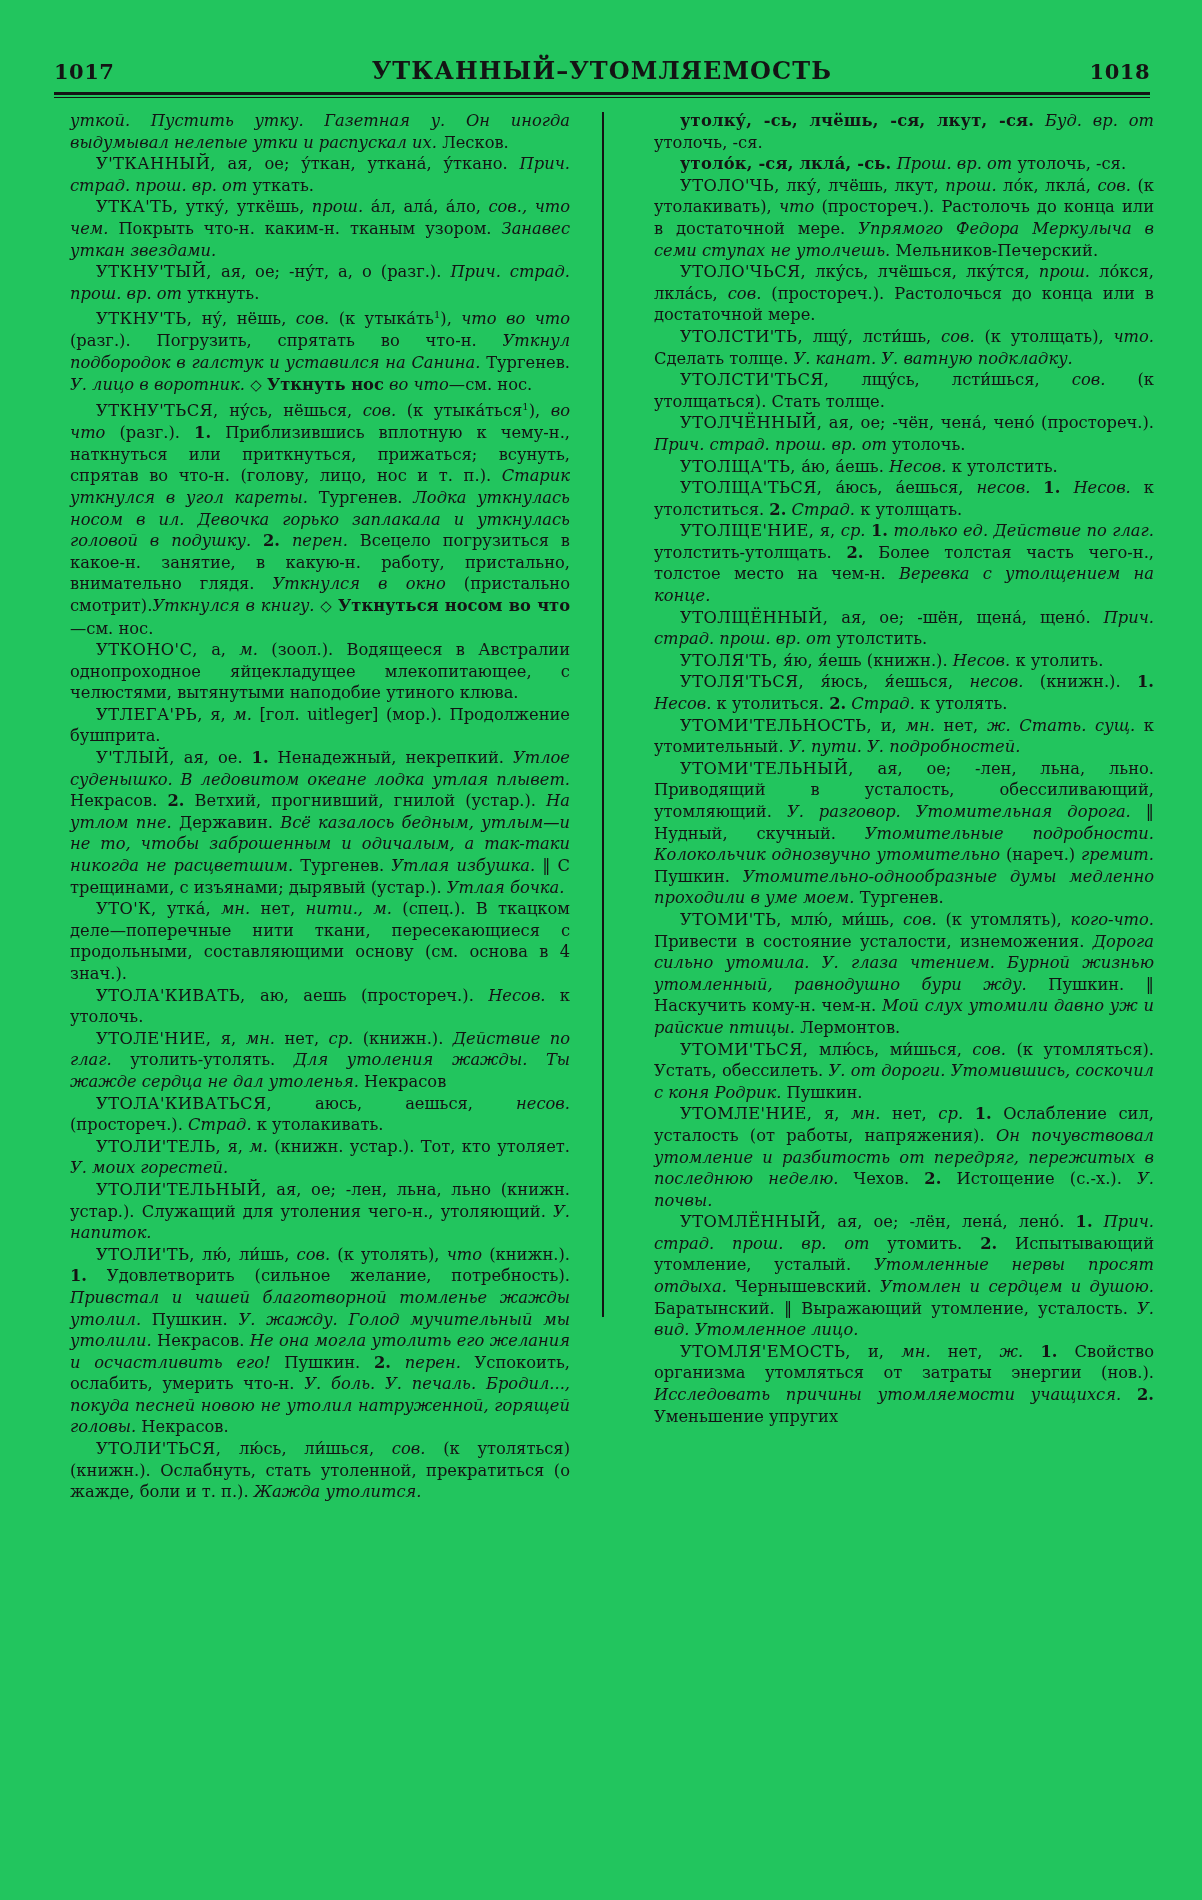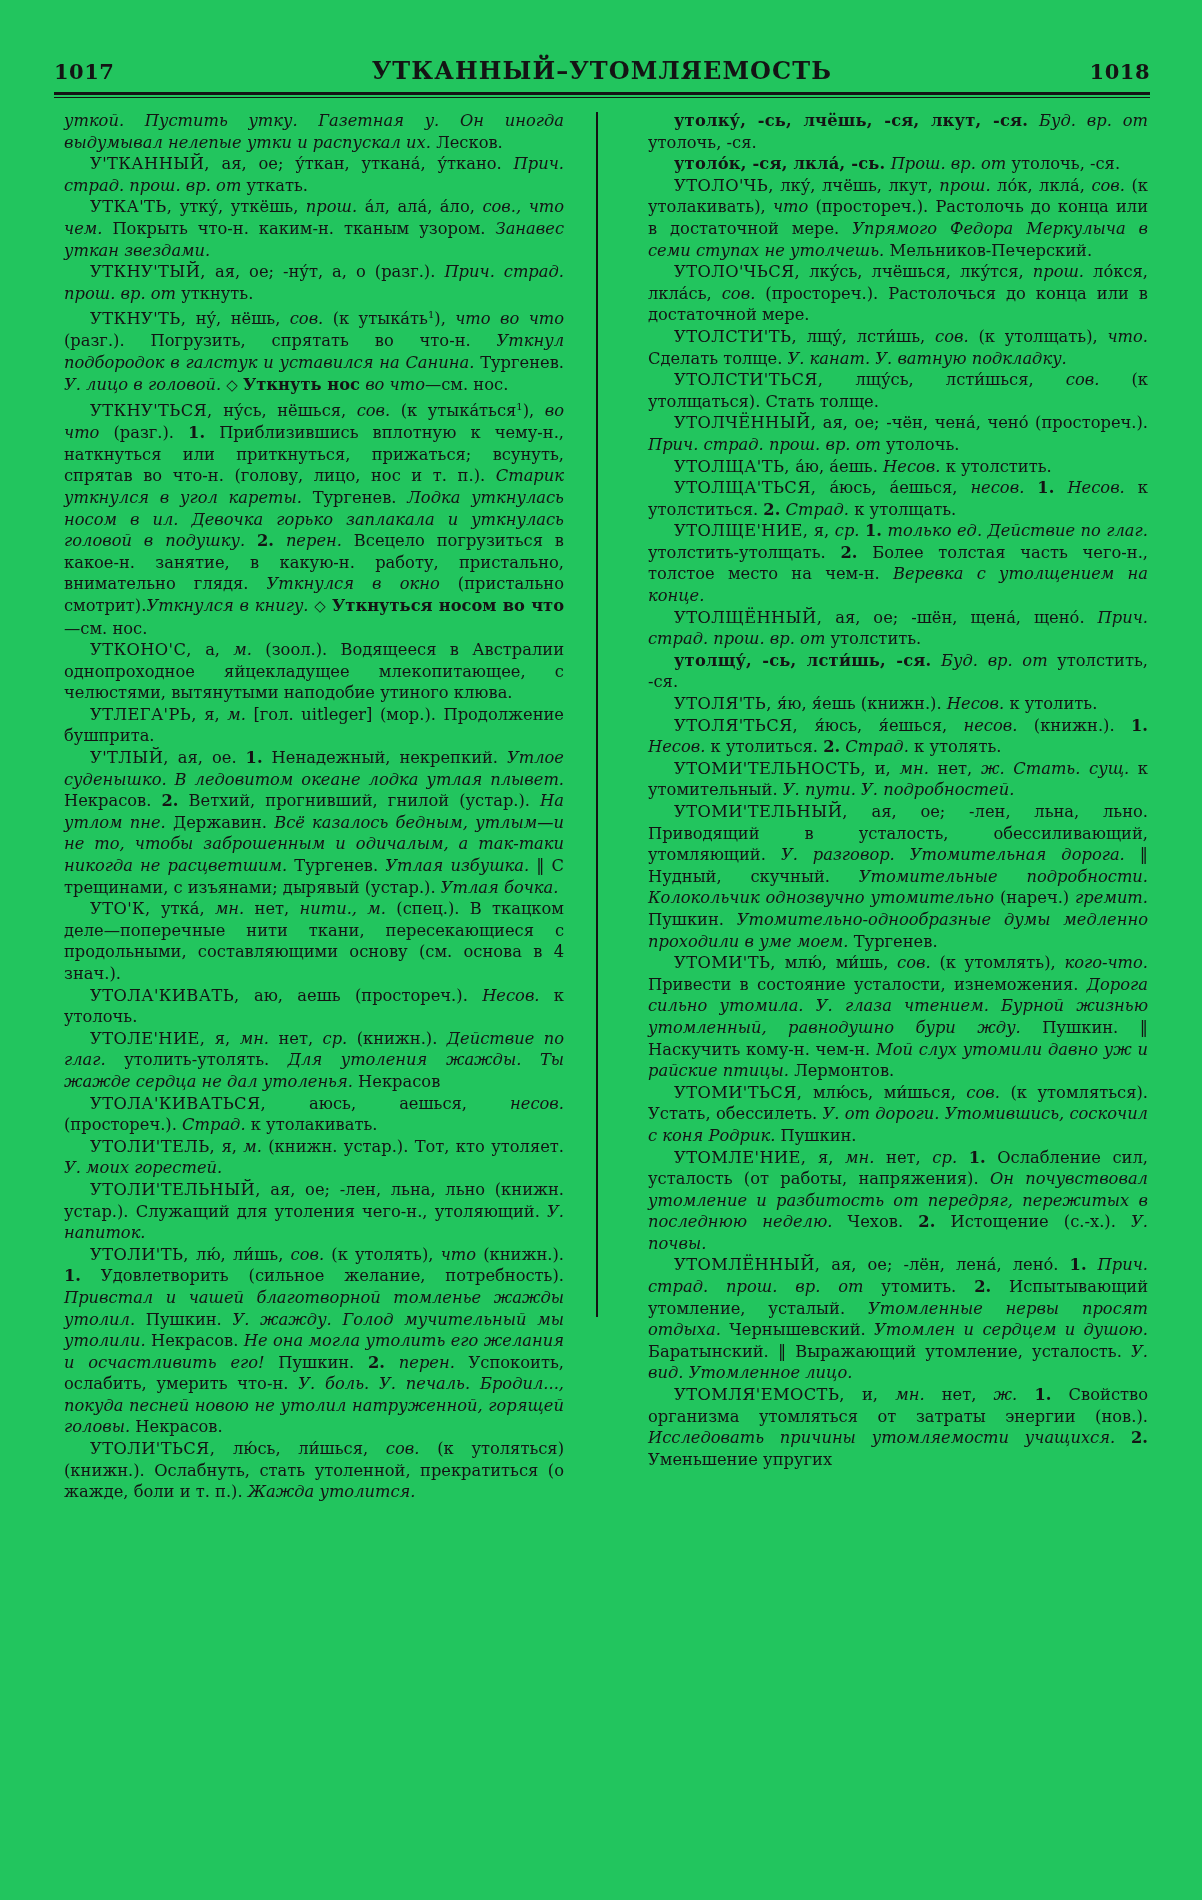--- a/index.html
+++ b/index.html
@@ -64,21 +64,21 @@
   .rule .thin {
     position: absolute;
     left: 0; top: 5px;
     width: 100%;
     height: 1.4px;
     background: #141414;
   }
   
   .columns {
     position: absolute;
-    left: 64px;
+    left: 70px;
     top: 110px;
     width: 1100px;
     height: 1730px;
     display: flex;
     gap: 16px;
   }
   .col {
     width: 500px;
     font-size: 16.3px;
     line-height: 21.6px;
@@ -141,21 +141,21 @@
     <div class="thick"></div>
     <div class="thin"></div>
   </div>
 
   <div class="columns">
     <div class="col col-left">
         <p class="entry cont"><i>уткой. Пустить утку. Газетная у. Он иногда выдумывал нелепые утки и распускал их.</i> Лесков.</p>
         <p class="entry"><span class="hw">У'ТКАННЫЙ,</span> ая, ое; у́ткан, уткана́, у́ткано. <i>Прич. страд. прош. вр. от</i> уткать.</p>
         <p class="entry"><span class="hw">УТКА'ТЬ,</span> утку́, уткёшь, <i>прош.</i> а́л, ала́, а́ло, <i>сов., что чем.</i> Покрыть что-н. каким-н. тканым узором. <i>Занавес уткан звездами.</i></p>
         <p class="entry"><span class="hw">УТКНУ'ТЫЙ,</span> ая, ое; -ну́т, а, о (разг.). <i>Прич. страд. прош. вр. от</i> уткнуть.</p>
-        <p class="entry"><span class="hw">УТКНУ'ТЬ,</span> ну́, нёшь, <i>сов.</i> (к утыка́ть<sup>1</sup>), <i>что во что</i> (разг.). Погрузить, спрятать во что-н. <i>Уткнул подбородок в галстук и уставился на Санина.</i> Тургенев. <i>У. лицо в головой.</i> <span class="dia">◇</span> <b>Уткнуть нос</b> <i>во что</i>—см. нос.</p>
+        <p class="entry"><span class="hw">УТКНУ'ТЬ,</span> ну́, нёшь, <i>сов.</i> (к утыка́ть<sup>1</sup>), <i>что во что</i> (разг.). Погрузить, спрятать во что-н. <i>Уткнул подбородок в галстук и уставился на Санина.</i> Тургенев. <i>У. лицо в воротник.</i> <span class="dia">◇</span> <b>Уткнуть нос</b> <i>во что</i>—см. нос.</p>
         <p class="entry"><span class="hw">УТКНУ'ТЬСЯ,</span> ну́сь, нёшься, <i>сов.</i> (к утыка́ться<sup>1</sup>), <i>во что</i> (разг.). <b>1.</b> Приблизившись вплотную к чему-н., наткнуться или приткнуться, прижаться; всунуть, спрятав во что-н. (голову, лицо, нос и т. п.). <i>Старик уткнулся в угол кареты.</i> Тургенев. <i>Лодка уткнулась носом в ил. Девочка горько заплакала и уткнулась головой в подушку.</i> <b>2.</b> <i>перен.</i> Всецело погрузиться в какое-н. занятие, в какую-н. работу, пристально, внимательно глядя. <i>Уткнулся в окно</i> (пристально смотрит).<i>Уткнулся в книгу.</i> <span class="dia">◇</span> <b>Уткнуться носом во что</b>—см. нос.</p>
         <p class="entry"><span class="hw">УТКОНО'С,</span> а, <i>м.</i> (зоол.). Водящееся в Австралии однопроходное яйцекладущее млекопитающее, с челюстями, вытянутыми наподобие утиного клюва.</p>
         <p class="entry"><span class="hw">УТЛЕГА'РЬ,</span> я, <i>м.</i> [гол. uitleger] (мор.). Продолжение бушприта.</p>
         <p class="entry"><span class="hw">У'ТЛЫЙ,</span> ая, ое. <b>1.</b> Ненадежный, некрепкий. <i>Утлое суденышко. В ледовитом океане лодка утлая плывет.</i> Некрасов. <b>2.</b> Ветхий, прогнивший, гнилой (устар.). <i>На утлом пне.</i> Державин. <i>Всё казалось бедным, утлым—и не то, чтобы заброшенным и одичалым, а так-таки никогда не расцветшим.</i> Тургенев. <i>Утлая избушка.</i> ‖ С трещинами, с изъянами; дырявый (устар.). <i>Утлая бочка.</i></p>
         <p class="entry"><span class="hw">УТО'К,</span> утка́, <i>мн.</i> нет, <i>нити., м.</i> (спец.). В ткацком деле—поперечные нити ткани, пересекающиеся с продольными, составляющими основу (см. основа в 4 знач.).</p>
         <p class="entry"><span class="hw">УТОЛА'КИВАТЬ,</span> аю, аешь (простореч.). <i>Несов.</i> к утолочь.</p>
         <p class="entry"><span class="hw">УТОЛЕ'НИЕ,</span> я, <i>мн.</i> нет, <i>ср.</i> (книжн.). <i>Действие по глаг.</i> утолить-утолять. <i>Для утоления жажды. Ты жажде сердца не дал утоленья.</i> Некрасов</p>
         <p class="entry"><span class="hw">УТОЛА'КИВАТЬСЯ,</span> аюсь, аешься, <i>несов.</i> (простореч.). <i>Страд.</i> к утолакивать.</p>
         <p class="entry"><span class="hw">УТОЛИ'ТЕЛЬ,</span> я, <i>м.</i> (книжн. устар.). Тот, кто утоляет. <i>У. моих горестей.</i></p>
         <p class="entry"><span class="hw">УТОЛИ'ТЕЛЬНЫЙ,</span> ая, ое; -лен, льна, льно (книжн. устар.). Служащий для утоления чего-н., утоляющий. <i>У. напиток.</i></p>
@@ -168,21 +168,20 @@
         <p class="entry"><span class="hw-small">утоло́к, -ся, лкла́, -сь.</span> <i>Прош. вр. от</i> утолочь, -ся.</p>
         <p class="entry"><span class="hw">УТОЛО'ЧЬ,</span> лку́, лчёшь, лкут, <i>прош.</i> ло́к, лкла́, <i>сов.</i> (к утолакивать), <i>что</i> (простореч.). Растолочь до конца или в достаточной мере. <i>Упрямого Федора Меркулыча в семи ступах не утолчешь.</i> Мельников-Печерский.</p>
         <p class="entry"><span class="hw">УТОЛО'ЧЬСЯ,</span> лку́сь, лчёшься, лку́тся, <i>прош.</i> ло́кся, лкла́сь, <i>сов.</i> (простореч.). Растолочься до конца или в достаточной мере.</p>
         <p class="entry"><span class="hw">УТОЛСТИ'ТЬ,</span> лщу́, лсти́шь, <i>сов.</i> (к утолщать), <i>что.</i> Сделать толще. <i>У. канат. У. ватную подкладку.</i></p>
         <p class="entry"><span class="hw">УТОЛСТИ'ТЬСЯ,</span> лщу́сь, лсти́шься, <i>сов.</i> (к утолщаться). Стать толще.</p>
         <p class="entry"><span class="hw">УТОЛЧЁННЫЙ,</span> ая, ое; -чён, чена́, чено́ (простореч.). <i>Прич. страд. прош. вр. от</i> утолочь.</p>
         <p class="entry"><span class="hw">УТОЛЩА'ТЬ,</span> а́ю, а́ешь. <i>Несов.</i> к утолстить.</p>
         <p class="entry"><span class="hw">УТОЛЩА'ТЬСЯ,</span> а́юсь, а́ешься, <i>несов.</i> <b>1.</b> <i>Несов.</i> к утолститься. <b>2.</b> <i>Страд.</i> к утолщать.</p>
         <p class="entry"><span class="hw">УТОЛЩЕ'НИЕ,</span> я, <i>ср.</i> <b>1.</b> <i>только ед. Действие по глаг.</i> утолстить-утолщать. <b>2.</b> Более толстая часть чего-н., толстое место на чем-н. <i>Веревка с утолщением на конце.</i></p>
         <p class="entry"><span class="hw">УТОЛЩЁННЫЙ,</span> ая, ое; -шён, щена́, щено́. <i>Прич. страд. прош. вр. от</i> утолстить.</p>
-        <p class="entry"><span class="hw-small">утолщу́, -сь, лсти́шь, -ся.</span> <i>Буд. вр. от</i> утолстить, -ся.</p>
         <p class="entry"><span class="hw">УТОЛЯ'ТЬ,</span> я́ю, я́ешь (книжн.). <i>Несов.</i> к утолить.</p>
         <p class="entry"><span class="hw">УТОЛЯ'ТЬСЯ,</span> я́юсь, я́ешься, <i>несов.</i> (книжн.). <b>1.</b> <i>Несов.</i> к утолиться. <b>2.</b> <i>Страд.</i> к утолять.</p>
         <p class="entry"><span class="hw">УТОМИ'ТЕЛЬНОСТЬ,</span> и, <i>мн.</i> нет, <i>ж. Стать. сущ.</i> к утомительный. <i>У. пути. У. подробностей.</i></p>
         <p class="entry"><span class="hw">УТОМИ'ТЕЛЬНЫЙ,</span> ая, ое; -лен, льна, льно. Приводящий в усталость, обессиливающий, утомляющий. <i>У. разговор. Утомительная дорога.</i> ‖ Нудный, скучный. <i>Утомительные подробности. Колокольчик однозвучно утомительно</i> (нареч.) <i>гремит.</i> Пушкин. <i>Утомительно-однообразные думы медленно проходили в уме моем.</i> Тургенев.</p>
         <p class="entry"><span class="hw">УТОМИ'ТЬ,</span> млю́, ми́шь, <i>сов.</i> (к утомлять), <i>кого-что.</i> Привести в состояние усталости, изнеможения. <i>Дорога сильно утомила. У. глаза чтением. Бурной жизнью утомленный, равнодушно бури жду.</i> Пушкин. ‖ Наскучить кому-н. чем-н. <i>Мой слух утомили давно уж и райские птицы.</i> Лермонтов.</p>
         <p class="entry"><span class="hw">УТОМИ'ТЬСЯ,</span> млю́сь, ми́шься, <i>сов.</i> (к утомляться). Устать, обессилеть. <i>У. от дороги. Утомившись, соскочил с коня Родрик.</i> Пушкин.</p>
         <p class="entry"><span class="hw">УТОМЛЕ'НИЕ,</span> я, <i>мн.</i> нет, <i>ср.</i> <b>1.</b> Ослабление сил, усталость (от работы, напряжения). <i>Он почувствовал утомление и разбитость от передряг, пережитых в последнюю неделю.</i> Чехов. <b>2.</b> Истощение (с.-х.). <i>У. почвы.</i></p>
         <p class="entry"><span class="hw">УТОМЛЁННЫЙ,</span> ая, ое; -лён, лена́, лено́. <b>1.</b> <i>Прич. страд. прош. вр. от</i> утомить. <b>2.</b> Испытывающий утомление, усталый. <i>Утомленные нервы просят отдыха.</i> Чернышевский. <i>Утомлен и сердцем и душою.</i> Баратынский. ‖ Выражающий утомление, усталость. <i>У. вид. Утомленное лицо.</i></p>
         <p class="entry"><span class="hw">УТОМЛЯ'ЕМОСТЬ,</span> и, <i>мн.</i> нет, <i>ж.</i> <b>1.</b> Свойство организма утомляться от затраты энергии (нов.). <i>Исследовать причины утомляемости учащихся.</i> <b>2.</b> Уменьшение упругих</p>
       </div>

